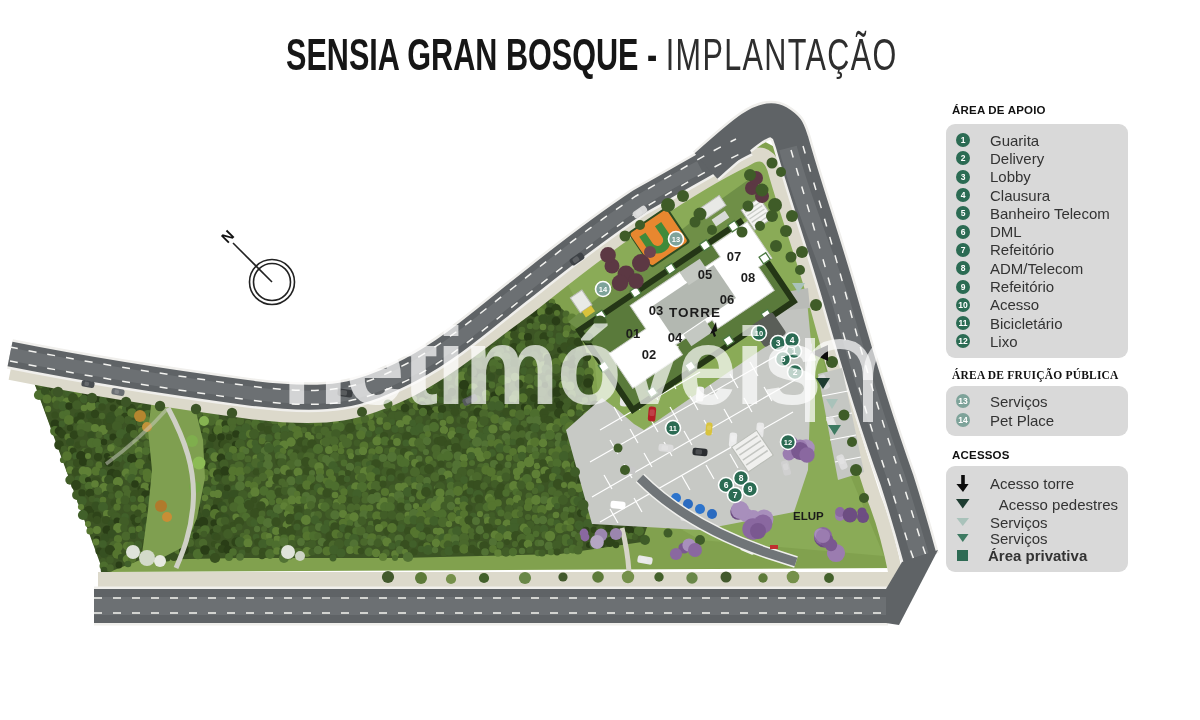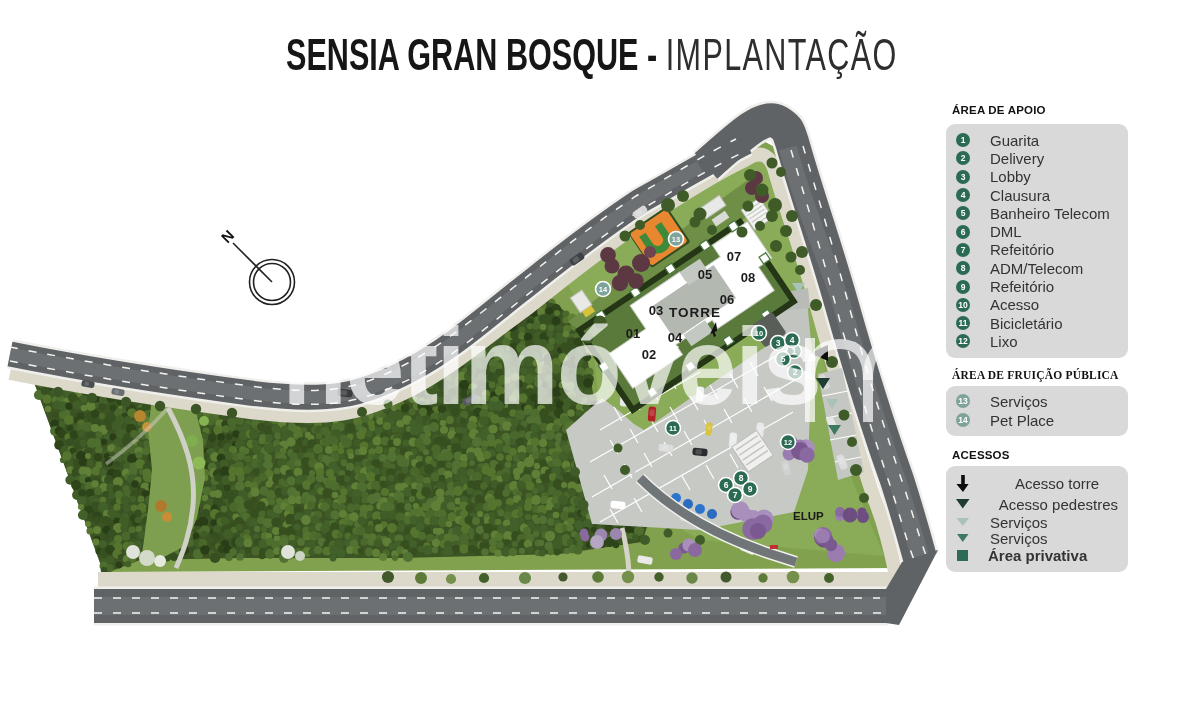--- a/index.html
+++ b/index.html
@@ -2479,21 +2479,21 @@
 <div class="lrow" style="height:18.8px">
         <span class="lc lc2">14</span>
         <span class="lt">Pet Place</span>
       </div>
 </div>
 
 <div class="lhead" style="left:952px;top:449px;">ACESSOS</div>
 
 <div class="lpanel" style="left:946px;top:466px;padding-top:6px;padding-bottom:8px;">
 
-    <div class="lrow" style="height:22px;gap:25px;">
+    <div class="lrow" style="height:22px;">
       <svg width="14" height="17" viewBox="0 0 14 17" style="flex:0 0 14px;">
           <path d="M5.2,0 h3.6 v9 h3.8 L7,17 0.4,9 h4.8 z" fill="#0c0c0c"></path>
         </svg>
       <span class="lt">Acesso torre</span>
     </div>
 
     <div class="lrow" style="height:20px;justify-content:space-between;">
       <svg width="14" height="10" viewBox="0 0 14 10" style="flex:0 0 14px;">
           <path d="M0,0 h13.5 L6.75,9.5 z" fill="#1e3c31"></path>
         </svg>

